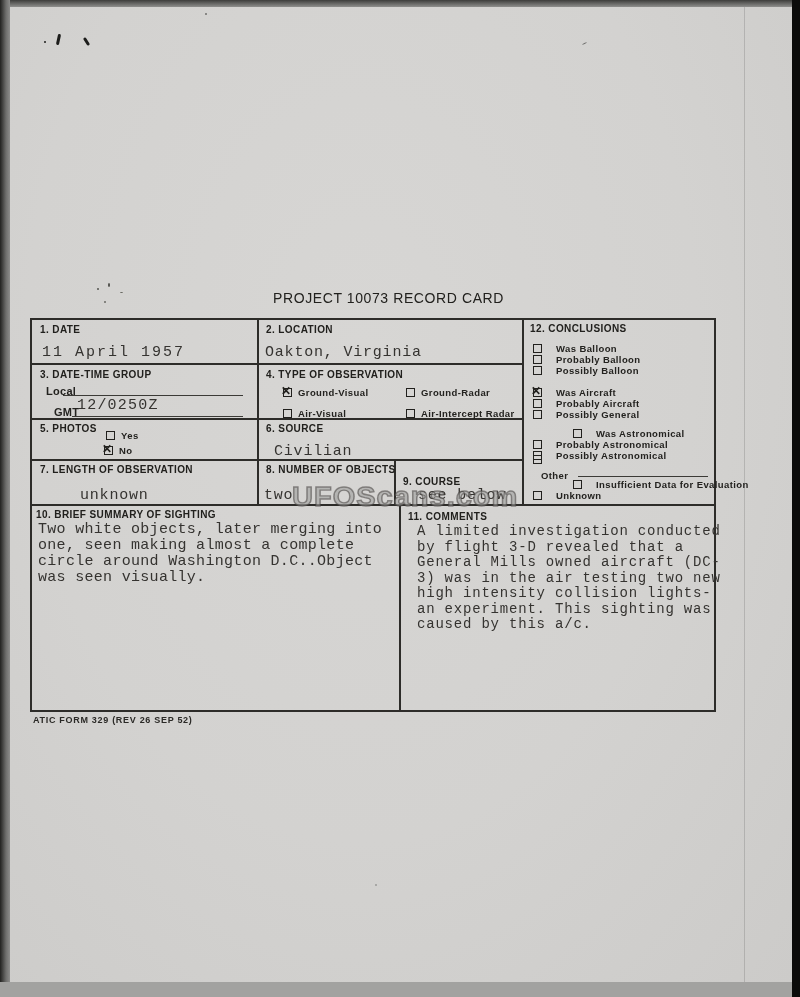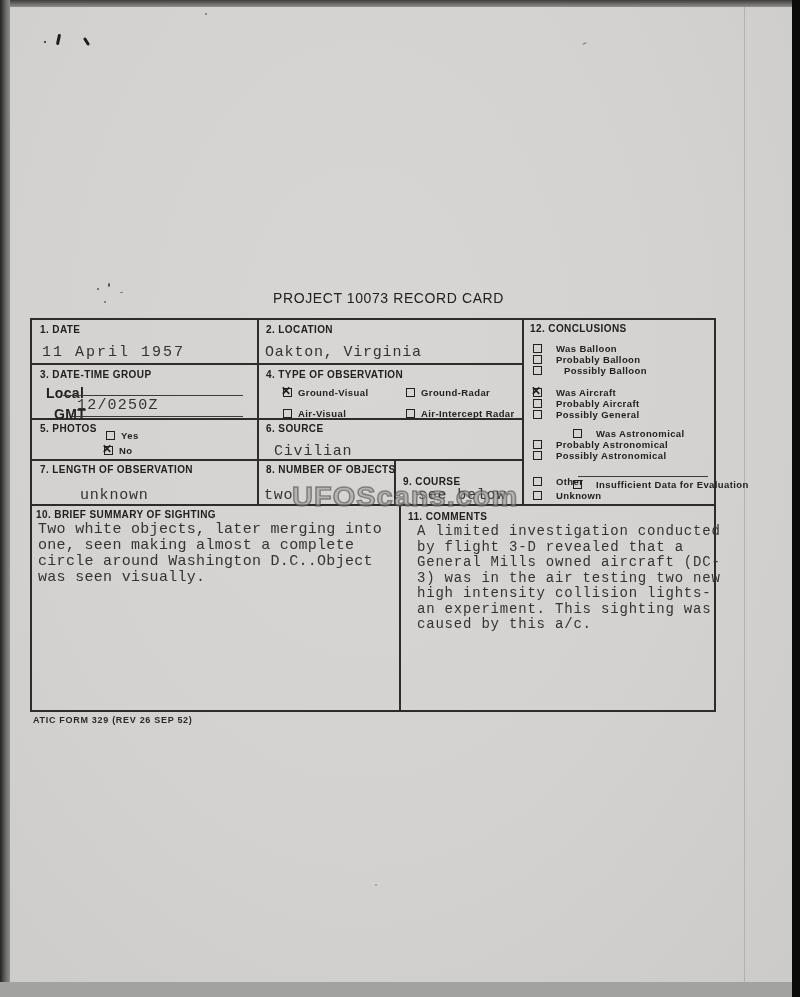--- a/index.html
+++ b/index.html
@@ -14,21 +14,21 @@
   }
   .edge-left{position:absolute;left:0;top:0;width:10px;height:997px;
     background:linear-gradient(90deg,#222220 0%,#6e6e6c 60%,#8d8d8b 100%);}
   .edge-top{position:absolute;left:10px;top:0;width:782px;height:7px;
     background:linear-gradient(180deg,#3d3d3b,#8f8f8d);}
   .edge-bottom{position:absolute;left:0;top:982px;width:792px;height:15px;background:#a2a2a0;}
   .fold-line{position:absolute;left:744px;top:7px;width:1px;height:975px;background:rgba(105,105,103,0.28);}
 
   .label{position:absolute;font-weight:bold;font-size:10px;color:#21201d;
     letter-spacing:0.4px;white-space:nowrap;}
-  .sublabel{position:absolute;font-weight:bold;font-size:14px;color:#23221f;
+  .sublabel{position:absolute;font-weight:bold;font-size:11px;color:#23221f;
     letter-spacing:0.3px;white-space:nowrap;}
   .typed{position:absolute;font-family:"Liberation Mono","DejaVu Sans Mono",monospace;
     font-size:14px;line-height:16px;color:#353330;letter-spacing:0.8px;white-space:pre-line;}
   .line{position:absolute;background:#2d2c29;}
   .uline{position:absolute;border-bottom:1.5px solid #3b3a36;}
   .tbl{position:absolute;left:30px;top:318px;width:686px;height:394px;
     border:2px solid #2d2c29;box-sizing:border-box;}
 
   .chk-item{position:absolute;display:flex;align-items:flex-start;gap:6px;}
   .box{width:7px;height:7px;border:1.6px solid #21201d;position:relative;flex:none;margin-top:1px;background:transparent;}
@@ -156,21 +156,21 @@
 <div class="chk-item" style="left:533px;top:343px;">
   <span class="box"></span>
   <span class="chk-label" style="margin-left:8px;">Was Balloon</span>
 </div>
 <div class="chk-item" style="left:533px;top:354px;">
   <span class="box"></span>
   <span class="chk-label" style="margin-left:8px;">Probably Balloon</span>
 </div>
 <div class="chk-item" style="left:533px;top:365px;">
   <span class="box"></span>
-  <span class="chk-label" style="margin-left:16px;">Possibly Balloon</span>
+  <span class="chk-label" style="margin-left:8px;">Possibly Balloon</span>
 </div>
 
 <div class="chk-item" style="left:533px;top:387px;">
   <span class="box checked"></span>
   <span class="chk-label" style="margin-left:8px;">Was Aircraft</span>
 </div>
 <div class="chk-item" style="left:533px;top:398px;">
   <span class="box"></span>
   <span class="chk-label" style="margin-left:8px;">Probably Aircraft</span>
 </div>
@@ -185,21 +185,21 @@
 </div>
 <div class="chk-item" style="left:533px;top:439px;">
   <span class="box"></span>
   <span class="chk-label" style="margin-left:8px;">Probably Astronomical</span>
 </div>
 <div class="chk-item" style="left:533px;top:450px;">
   <span class="box"></span>
   <span class="chk-label" style="margin-left:8px;">Possibly Astronomical</span>
 </div>
 
-<div class="chk-item" style="left:533px;top:476px;">
+<div class="chk-item" style="left:533px;top:454px;flex-direction:column;">
   <span class="box"></span>
   <span class="chk-label" style="margin-left:8px;">Other</span>
 </div>
 <div class="uline" style="left:578px;top:468px;width:130px;height:8px;border-bottom-width:1.3px;"></div>
 <div class="chk-item" style="left:533px;top:479px;margin-left:40px;">
   <span class="box"></span>
   <span class="chk-label" style="margin-left:8px;">Insufficient Data for Evaluation</span>
 </div>
 <div class="chk-item" style="left:533px;top:490px;">
   <span class="box"></span>

